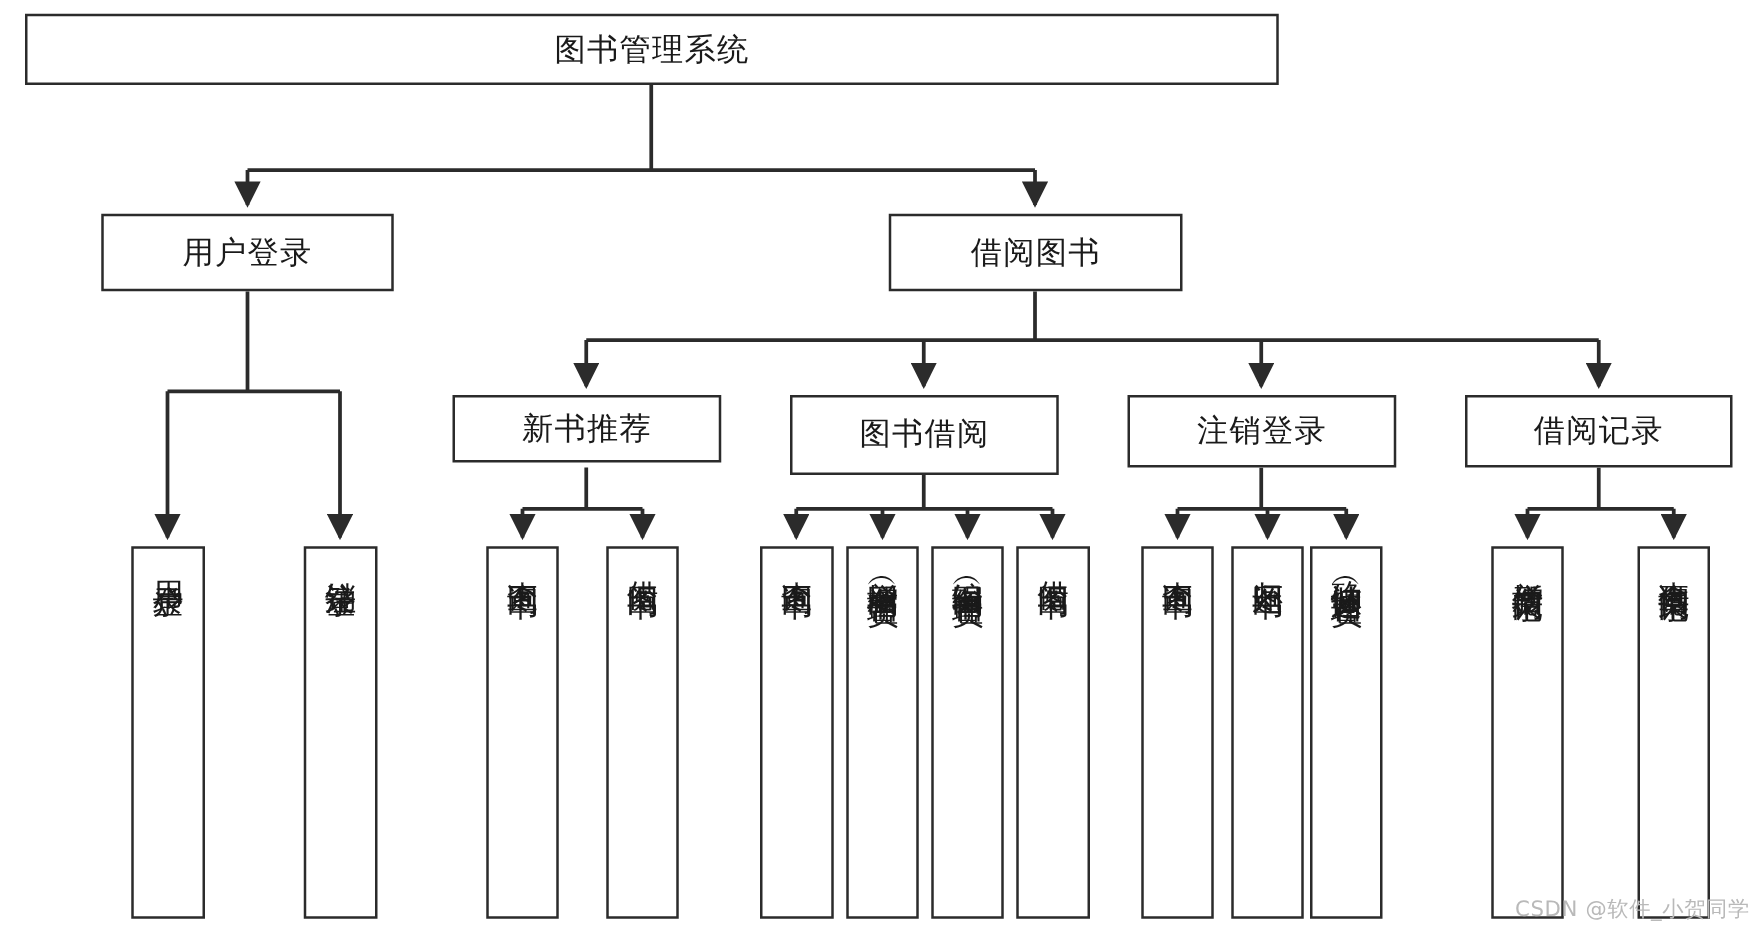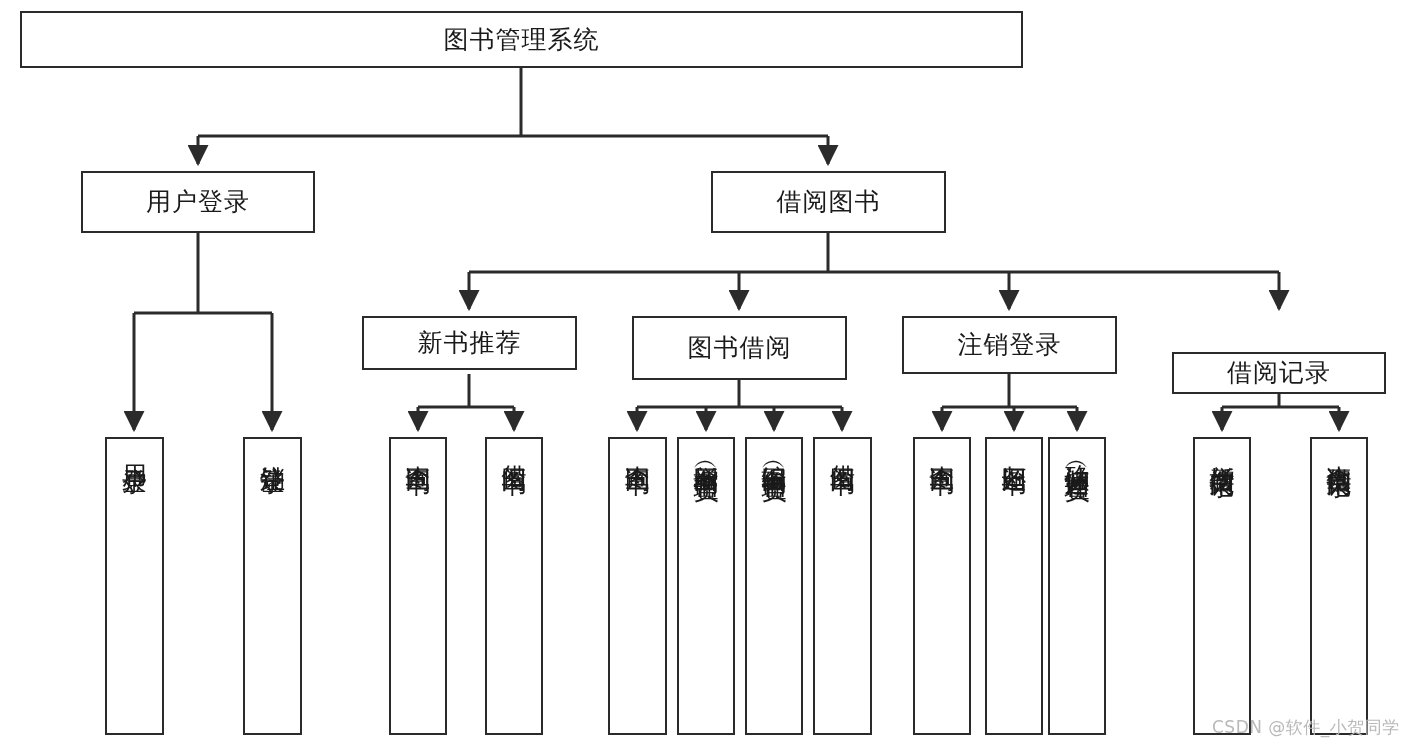--- a/index.html
+++ b/index.html
@@ -142,21 +142,21 @@
 
   <div class="node-box horizontal" style="left:362px; top:316px; width:215px; height:54px;">
     <span>新书推荐</span>
   </div>
   <div class="node-box horizontal" style="left:632px; top:316px; width:215px; height:64px;font-family:Liberation Serif, serif;">
     <span>图书借阅</span>
   </div>
   <div class="node-box horizontal" style="left:902px; top:316px; width:215px; height:58px;">
     <span>注销登录</span>
   </div>
-  <div class="node-box horizontal" style="left:1172px; top:316px; width:214px; height:42px;margin-top:36px;">
+  <div class="node-box horizontal" style="left:1172px; top:316px; width:214px; height:58px;">
     <span>借阅记录</span>
   </div>
 
   <div class="node-box vertical" style="left:105px; top:437px; width:59px; height:298px;">
     <span class="vtext">用户登录</span>
   </div>
   <div class="node-box vertical" style="left:243px; top:437px; width:59px; height:298px;">
     <span class="vtext">注销登录</span>
   </div>
 

